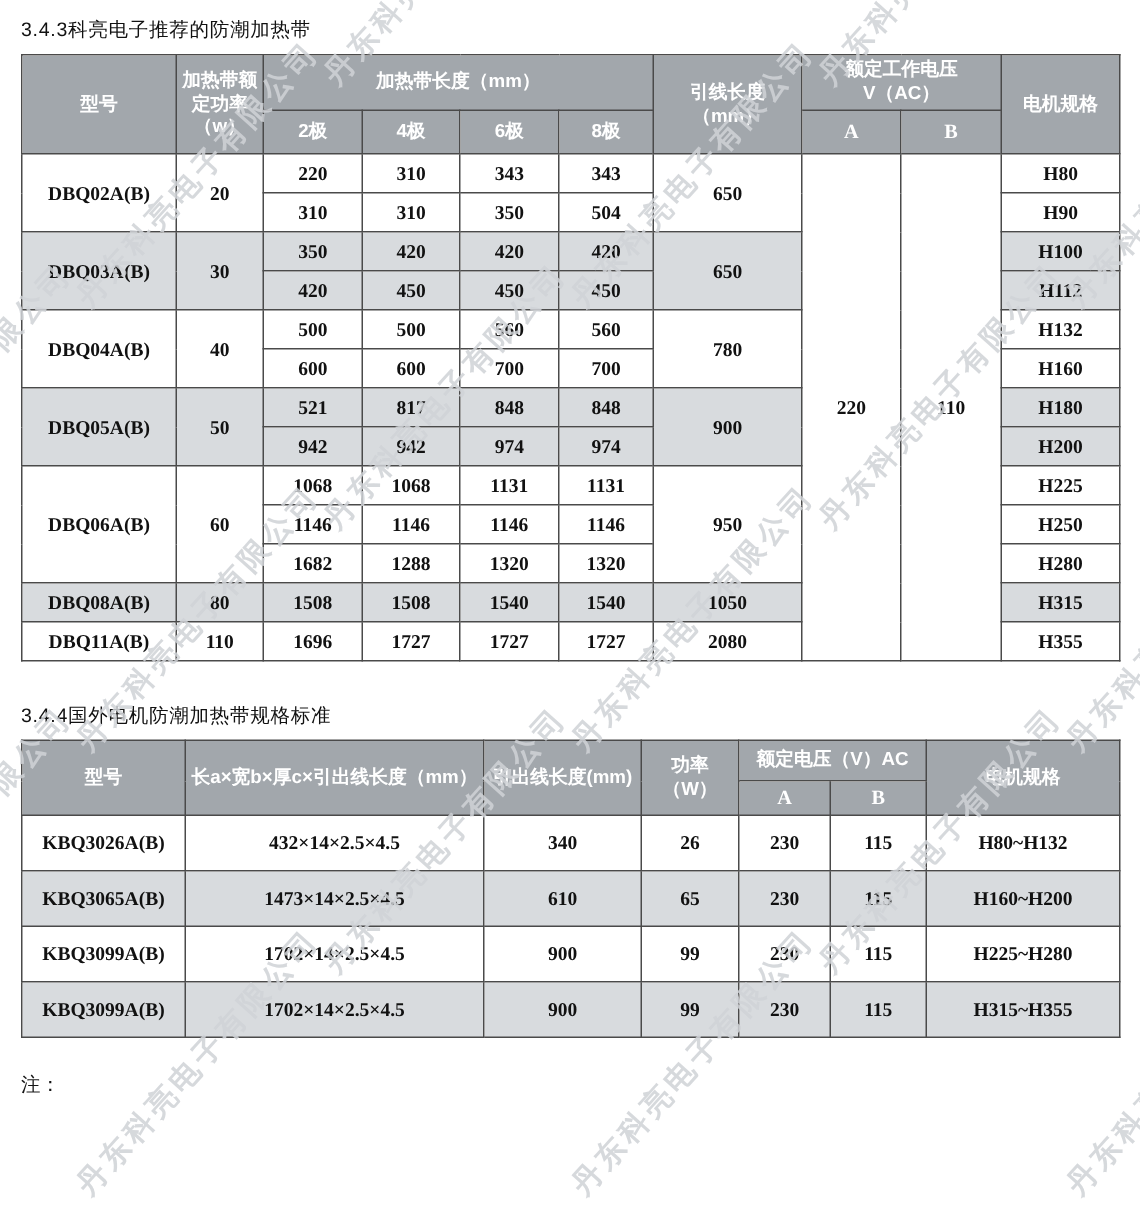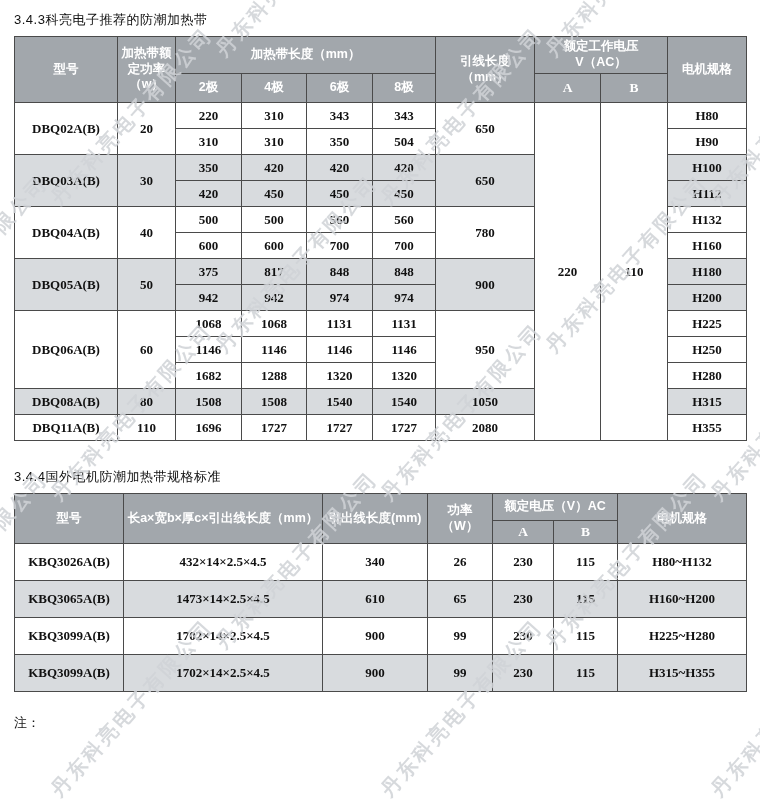--- a/index.html
+++ b/index.html
@@ -122,21 +122,21 @@
         <tr>
           <td>600</td>
           <td>600</td>
           <td>700</td>
           <td>700</td>
           <td>H160</td>
         </tr>
         <tr>
           <td rowspan="2" class="sh">DBQ05A(B)</td>
           <td rowspan="2" class="sh">50</td>
-          <td class="sh">375</td>
+          <td class="sh">521</td>
           <td class="sh">817</td>
           <td class="sh">848</td>
           <td class="sh">848</td>
           <td rowspan="2" class="sh">900</td>
           <td class="sh">H180</td>
         </tr>
         <tr>
           <td class="sh">942</td>
           <td class="sh">942</td>
           <td class="sh">974</td>

